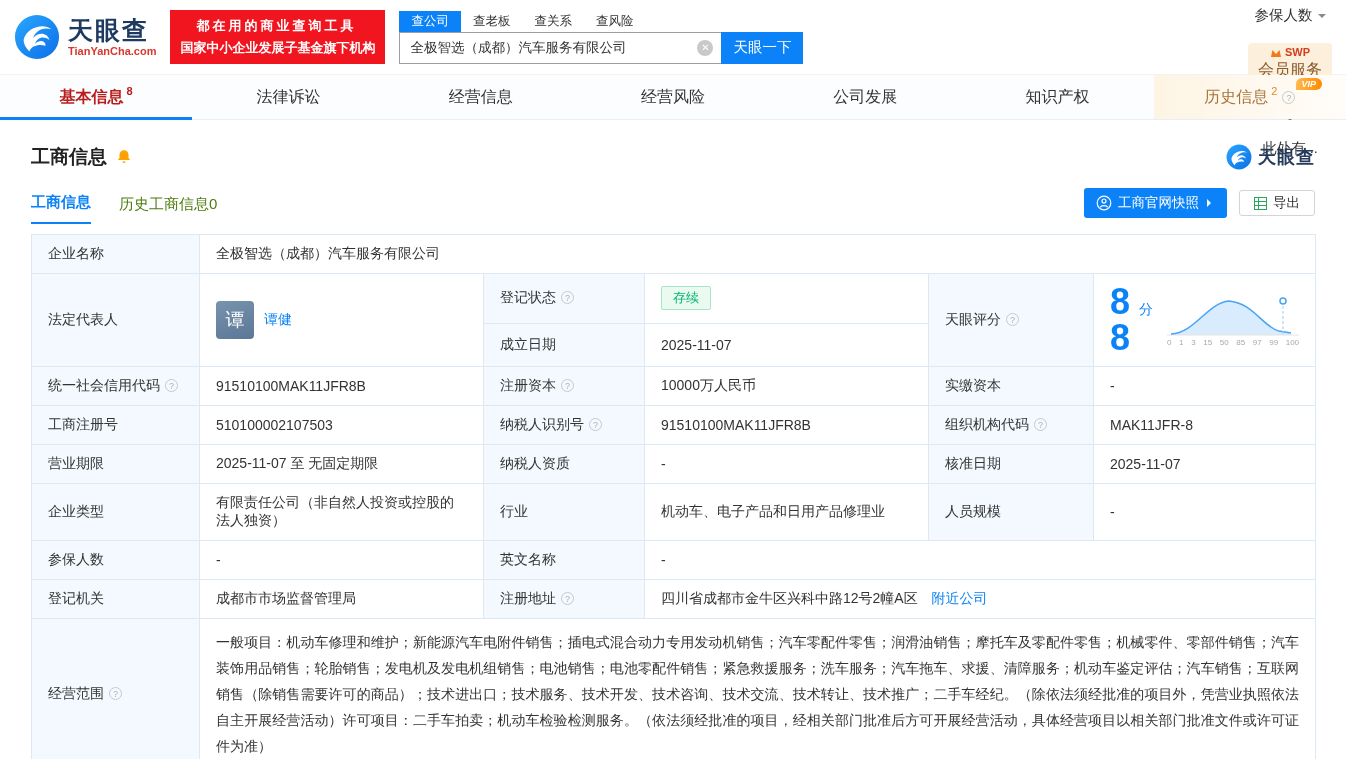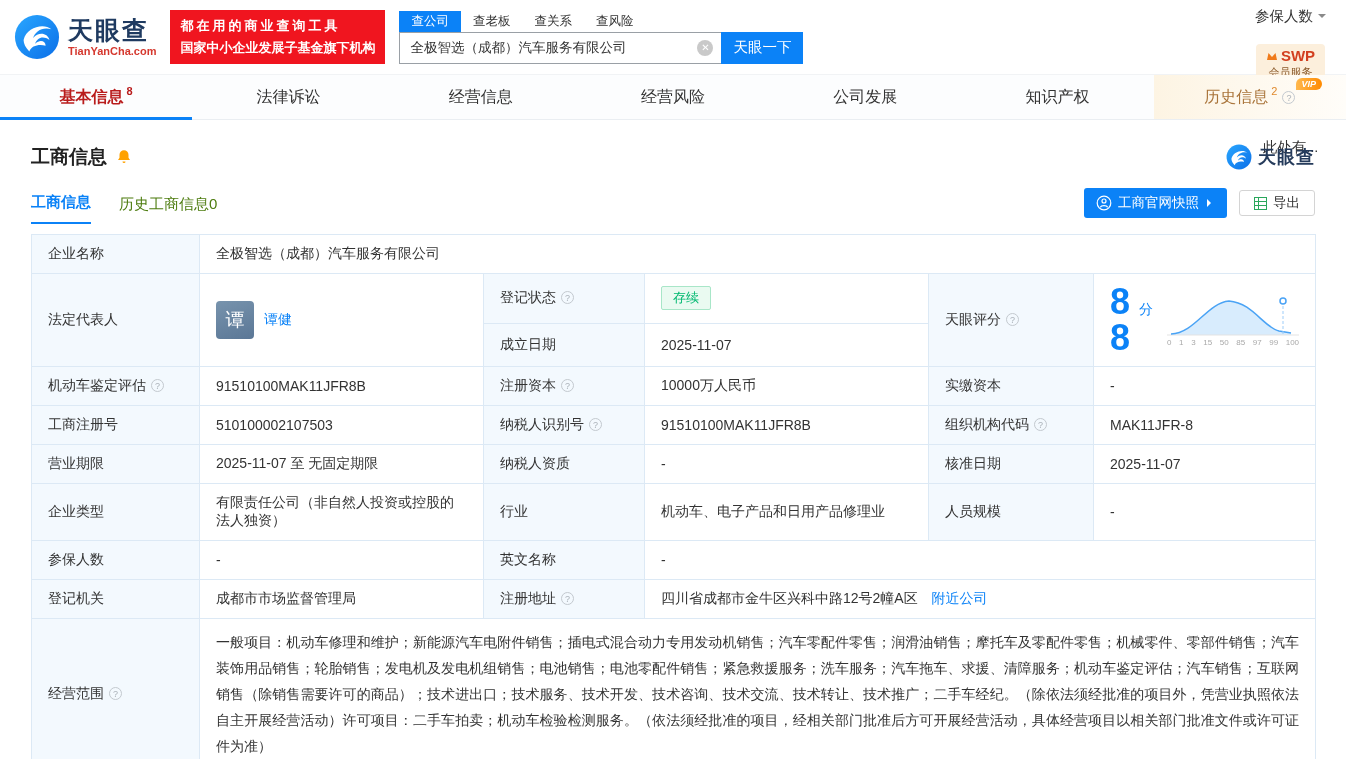--- a/index.html
+++ b/index.html
@@ -8,38 +8,38 @@
     font-family:"Liberation Sans","DejaVu Sans",sans-serif; color:#333;
   }
   
   .topbar { display:flex; align-items:center; height:74px; padding:0 14px; gap:14px; background:#fff; }
   .logo-wrap { display:flex; align-items:center; gap:8px; }
   .logo-circle { width:46px; height:46px; flex:0 0 auto; }
   .logo-texts { display:flex; flex-direction:column; line-height:1.1; }
   .logo-cn { font-size:25px; font-weight:bold; color:#1f3a60; letter-spacing:2px; }
   .logo-en { font-size:11px; color:#d5382e; font-weight:bold; }
   .banner { background:#f0151f; color:#fff; padding:5px 10px; font-size:13px; font-weight:600; line-height:1.7; white-space:nowrap; }
-  .banner .b1 { letter-spacing:3px; }
+  .banner .b1 { letter-spacing:3px;margin-left:16px; }
   .search-col { display:flex; flex-direction:column; }
   .search-tabs { display:flex; }
   .search-tab { font-size:12.5px; padding:2px 12px; cursor:pointer; color:#333; }
   .search-tab.active { background:#0b82f7; color:#fff; }
   .search-row { display:flex; align-items:center; }
   .search-box { position:relative; }
   .search-input { width:322px; height:32px; border:1px solid #9aa0a6; border-right:none; padding:0 30px 0 10px; font-size:13.5px; color:#333; outline:none; }
   .clear-icon { position:absolute; right:8px; top:8px; width:16px; height:16px; border-radius:50%; background:#c9c9c9; color:#fff; font-size:10px; line-height:16px; text-align:center; cursor:pointer; }
   .clear-icon::before { content:"✕"; }
   .search-btn { width:82px; height:32px; background:#0b82f7; color:#fff; border:none; font-size:14.5px; cursor:pointer; }
   .top-right { margin-left:auto; display:flex; align-items:center; gap:18px; font-size:14.5px; white-space:nowrap;flex-direction:column; }
   .apps-btn { background:#e8f3fe; padding:8px 10px; border-radius:3px; display:flex; align-items:center; gap:6px; cursor:pointer; }
   .caret { width:0; height:0; border:4px solid transparent; border-top-color:#8a8a8a; margin-top:4px; }
   .txt-link { cursor:pointer; display:flex; align-items:center; gap:5px; }
   .vip-box { background:#fcefdc; border-radius:4px; padding:3px 10px; display:flex; flex-direction:column; align-items:center; line-height:1.25; cursor:pointer; }
-  .vip-top { display:flex; align-items:center; gap:3px; font-size:15px; font-weight:bold; color:#d23f1f; }
-  .vip-bottom { font-size:11px; color:#8a5a2b; }
+  .vip-top { display:flex; align-items:center; gap:3px; font-size:11px; font-weight:bold; color:#d23f1f; }
+  .vip-bottom { font-size:16px; color:#8a5a2b; }
   .bell-wrap { position:relative; cursor:pointer; display:flex; }
   .red-dot { position:absolute; top:-3px; right:-4px; width:7px; height:7px; border-radius:50%; background:#f0151f; }
   
   .main-tabs { display:flex; height:46px; background:#fcfdfe; border-top:1px solid #f1f3f5; border-bottom:1px solid #eaeef2; }
   .main-tab { flex:1; display:flex; align-items:center; justify-content:center; font-size:16px; cursor:pointer; position:relative; color:#333; }
   .main-tab .cnt { font-size:11px; vertical-align:super; margin-left:3px; position:relative; top:-6px; }
   .main-tab.active { color:#b91c1c; font-weight:bold; }
   .main-tab.active::after { content:""; position:absolute; left:0; right:0; bottom:-1px; height:3px; background:#0b82f7; }
   .main-tab.gold { background:linear-gradient(90deg,#fdf4e3,#fffdf9); color:#a9743a; }
   .main-tab.gold .cnt { color:#e08a2e; }
@@ -283,21 +283,21 @@
           </div>
         </div>
       </div>
     </td>
   </tr>
   <tr>
     <td class="lbl"><span>成立日期</span></td>
     <td><span>2025-11-07</span></td>
   </tr>
   <tr>
-    <td class="lbl"><span>机动车鉴定评估</span><span class="help-icon"></span></td>
+    <td class="lbl"><span>统一社会信用代码</span><span class="help-icon"></span></td>
     <td><span>91510100MAK11JFR8B</span></td>
     <td class="lbl"><span>注册资本</span><span class="help-icon"></span></td>
     <td><span>10000万人民币</span></td>
     <td class="lbl"><span>实缴资本</span></td>
     <td><span>-</span></td>
   </tr>
   <tr>
     <td class="lbl"><span>工商注册号</span></td>
     <td><span>510100002107503</span></td>
     <td class="lbl"><span>纳税人识别号</span><span class="help-icon"></span></td>

